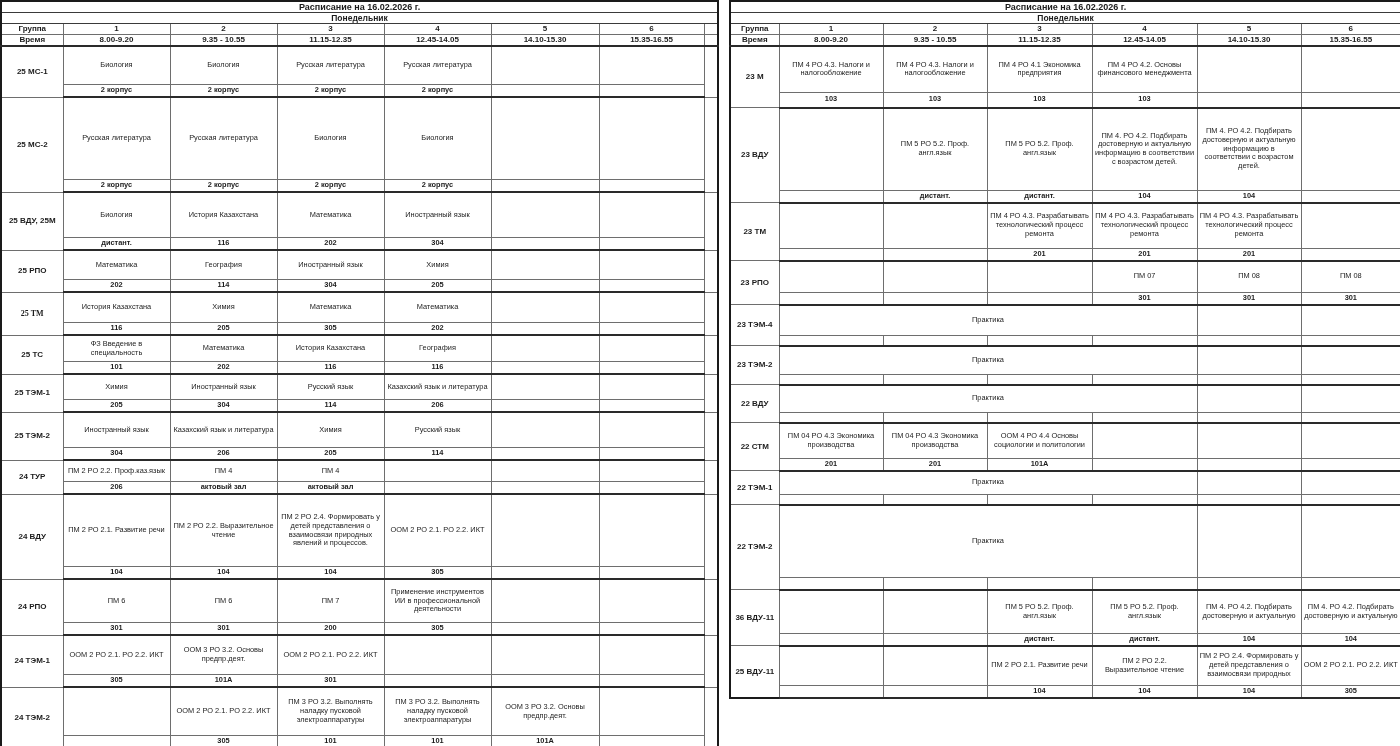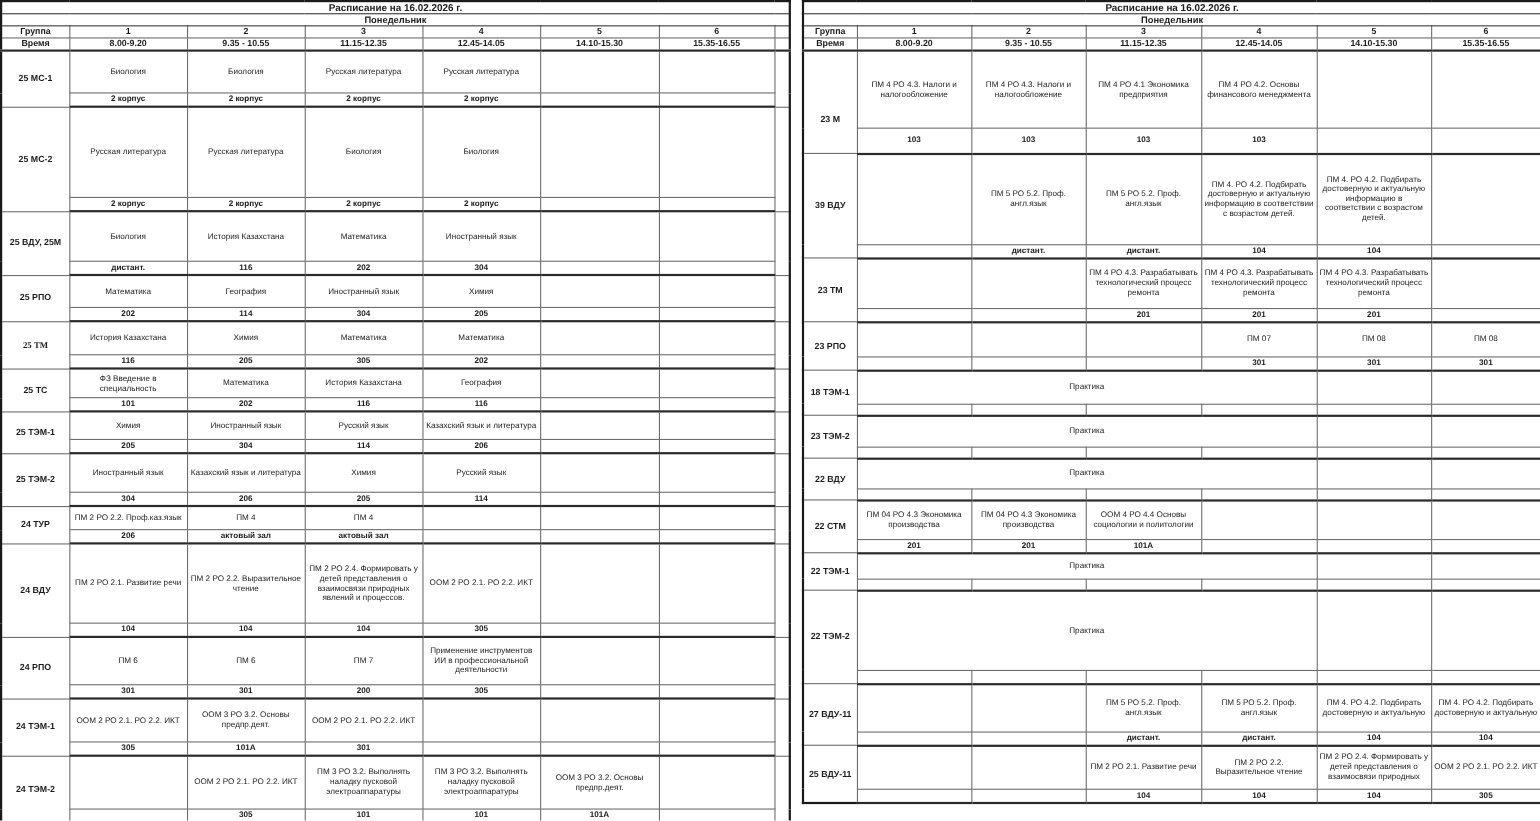--- a/index.html
+++ b/index.html
@@ -791,21 +791,21 @@
           </td>
           <td class="hdr timeb">
             <div class="cb" style="height: 10px;">14.10-15.30</div>
           </td>
           <td class="hdr timeb">
             <div class="cb" style="height: 10px;">15.35-16.55</div>
           </td>
         </tr>
         <tr>
           <td class="grp" rowspan="2">
-            <div class="cb" style="height: 60px; margin-top: 32px;">23 М</div>
+            <div class="cb" style="height: 60px;">23 М</div>
           </td>
           <td class="subj">
             <div class="cb" style="height: 37px;">ПМ 4 РО 4.3. Налоги и налогообложение</div>
           </td>
           <td class="subj">
             <div class="cb" style="height: 37px;">ПМ 4 РО 4.3. Налоги и налогообложение</div>
           </td>
           <td class="subj">
             <div class="cb" style="height: 37px;">ПМ 4 РО 4.1 Экономика предприятия</div>
           </td>
@@ -834,21 +834,21 @@
           </td>
           <td class="room">
             <div class="cb" style="height: 11px;"></div>
           </td>
           <td class="room">
             <div class="cb" style="height: 11px;"></div>
           </td>
         </tr>
         <tr>
           <td class="grp" rowspan="2">
-            <div class="cb" style="height: 92px;">39 ВДУ</div>
+            <div class="cb" style="height: 92px;">23 ВДУ</div>
           </td>
           <td class="subj">
             <div class="cb" style="height: 81px;"></div>
           </td>
           <td class="subj">
             <div class="cb" style="height: 81px;">ПМ 5 РО 5.2. Проф. англ.язык</div>
           </td>
           <td class="subj">
             <div class="cb" style="height: 81px;">ПМ 5 РО 5.2. Проф. англ.язык</div>
           </td>
@@ -963,21 +963,21 @@
           </td>
           <td class="room">
             <div class="cb" style="height: 11px;">301</div>
           </td>
           <td class="room">
             <div class="cb" style="height: 11px;">301</div>
           </td>
         </tr>
         <tr>
           <td class="grp" rowspan="2">
-            <div class="cb" style="height: 38px;">18 ТЭМ-1</div>
+            <div class="cb" style="height: 38px;">23 ТЭМ-4</div>
           </td>
           <td class="subj practice" colspan="4">
             <div class="cb" style="height: 29px;">Практика</div>
           </td>
           <td class="subj">
             <div class="cb" style="height: 29px;"></div>
           </td>
           <td class="subj">
             <div class="cb" style="height: 29px;"></div>
           </td>
@@ -1176,21 +1176,21 @@
           </td>
           <td class="room">
             <div class="cb" style="height: 11px;"></div>
           </td>
           <td class="room">
             <div class="cb" style="height: 11px;"></div>
           </td>
         </tr>
         <tr>
           <td class="grp" rowspan="2">
-            <div class="cb" style="height: 53px;">27 ВДУ-11</div>
+            <div class="cb" style="height: 53px;">36 ВДУ-11</div>
           </td>
           <td class="subj">
             <div class="cb" style="height: 42px;"></div>
           </td>
           <td class="subj">
             <div class="cb" style="height: 42px;"></div>
           </td>
           <td class="subj">
             <div class="cb" style="height: 42px;">ПМ 5 РО 5.2. Проф. англ.язык</div>
           </td>

